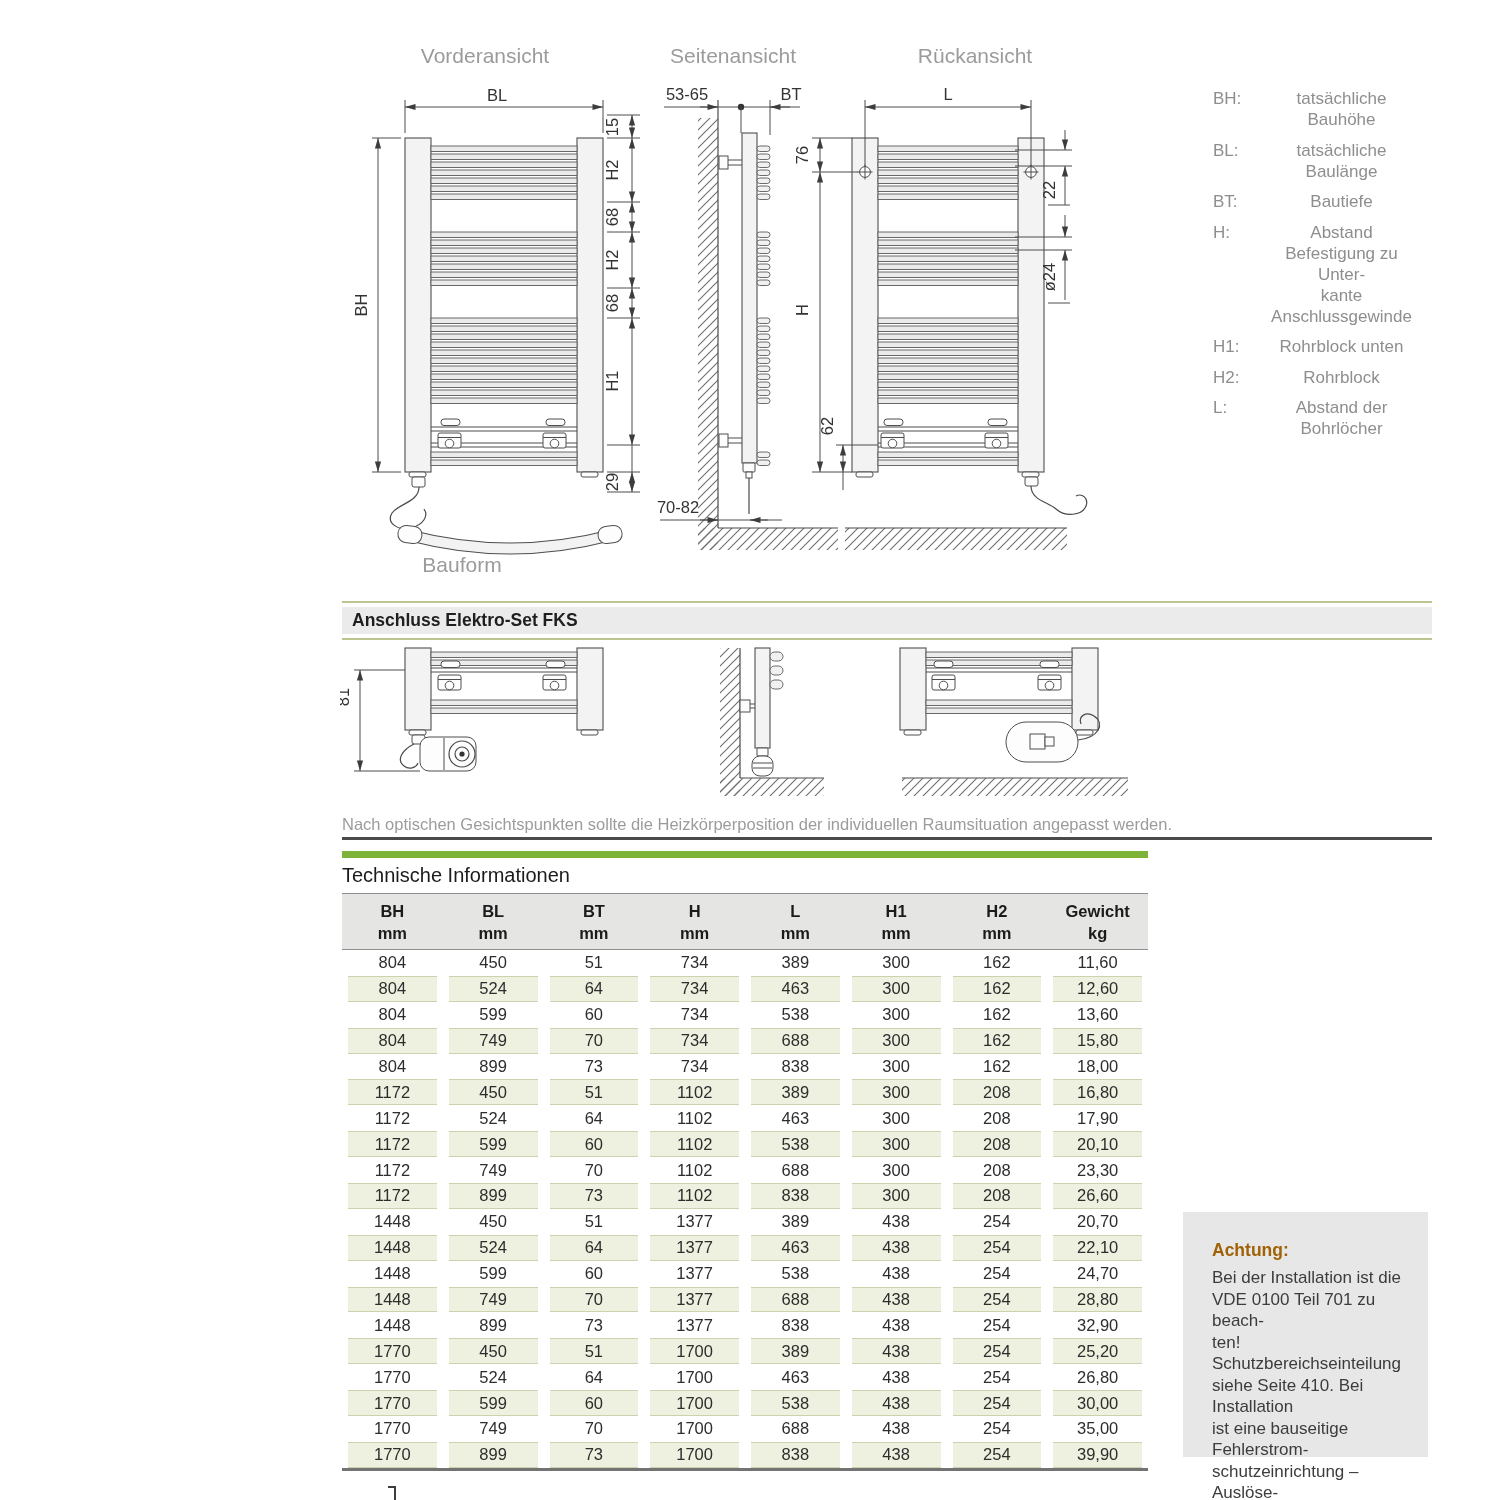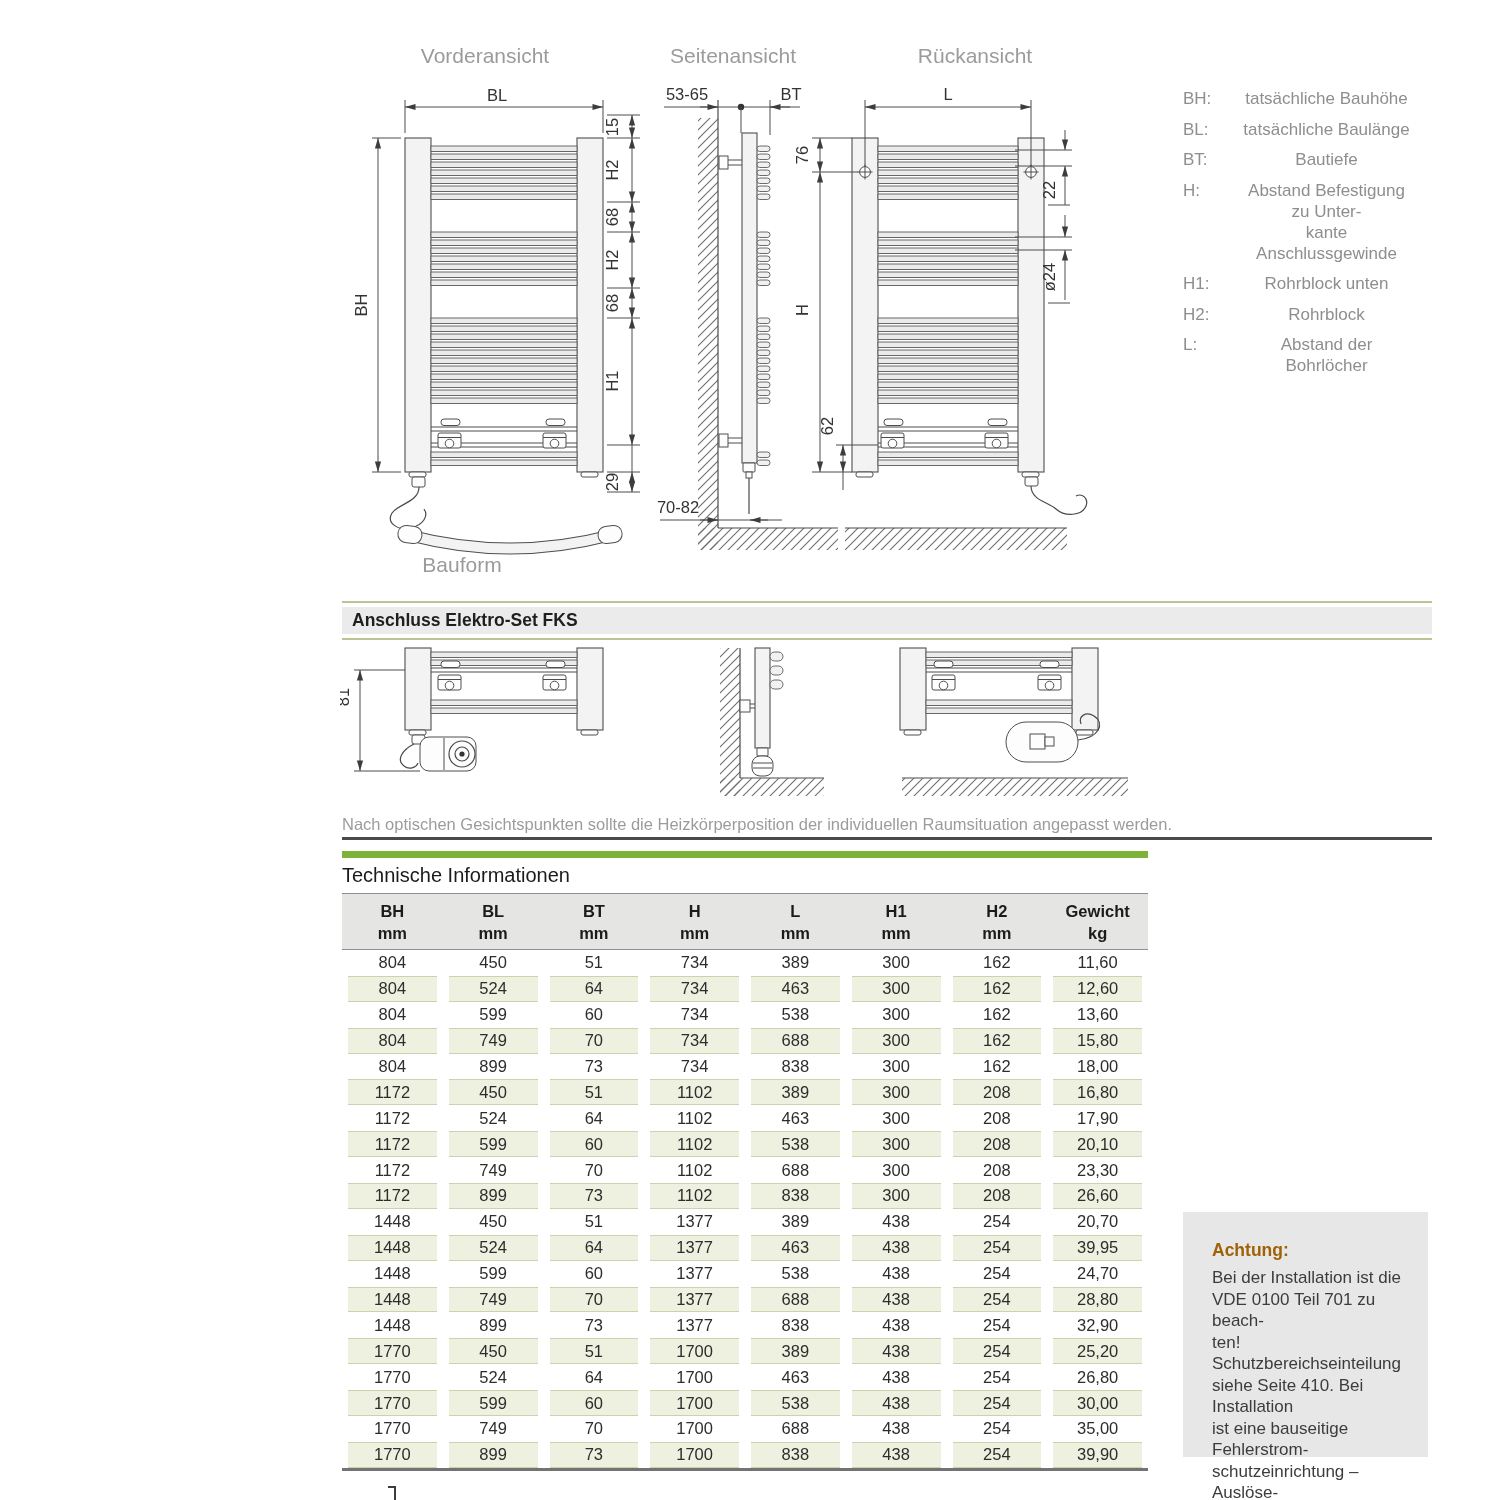--- a/index.html
+++ b/index.html
@@ -15,21 +15,21 @@
   .rung{fill:#ebebeb;stroke:#5a5a5a;stroke-width:0.9;}
   .bump{fill:#f1f1f1;stroke:#5a5a5a;stroke-width:0.9;}
   .dln{stroke:#4d4d4d;stroke-width:1;fill:none;}
   .thn{stroke:#4a4a4a;stroke-width:1.2;fill:none;}
   .dimt{font-size:16.5px;fill:#333;}
   .ttl{font-size:21px;fill:#9b9b9b;}
 
   
   .legend{left:1183px;top:88px;width:230px;font-size:17px;color:#8e8e8e;}
   .lg-row{display:flex;margin-bottom:9.5px;line-height:21px;}
-  .lg-abbr{width:57px;flex:none;}
+  .lg-abbr{width:57px;flex:none;margin-left:30px;}
   .lg-desc{flex:1;text-align:center;}
 
   
   .eband{left:342px;top:601px;width:1090px;}
   .eband .ln{height:2px;background:#bcc492;}
   .eband .sp{height:4px;background:#fff;}
   .eband .bg{height:27px;background:#ebebeb;display:flex;align-items:center;}
   .eband .bg span{font-size:17.5px;font-weight:bold;color:#1f1f1f;padding-left:10px;}
 
   .note{left:342px;top:814px;width:1090px;font-size:16.5px;color:#9c9c9c;line-height:20px;}
@@ -640,21 +640,21 @@
         <div class="tcell">20,70</div>
       </div>
       <div class="trow alt">
         <div class="tcell">1448</div>
         <div class="tcell">524</div>
         <div class="tcell">64</div>
         <div class="tcell">1377</div>
         <div class="tcell">463</div>
         <div class="tcell">438</div>
         <div class="tcell">254</div>
-        <div class="tcell">39,95</div>
+        <div class="tcell">22,10</div>
       </div>
       <div class="trow">
         <div class="tcell">1448</div>
         <div class="tcell">599</div>
         <div class="tcell">60</div>
         <div class="tcell">1377</div>
         <div class="tcell">538</div>
         <div class="tcell">438</div>
         <div class="tcell">254</div>
         <div class="tcell">24,70</div>

